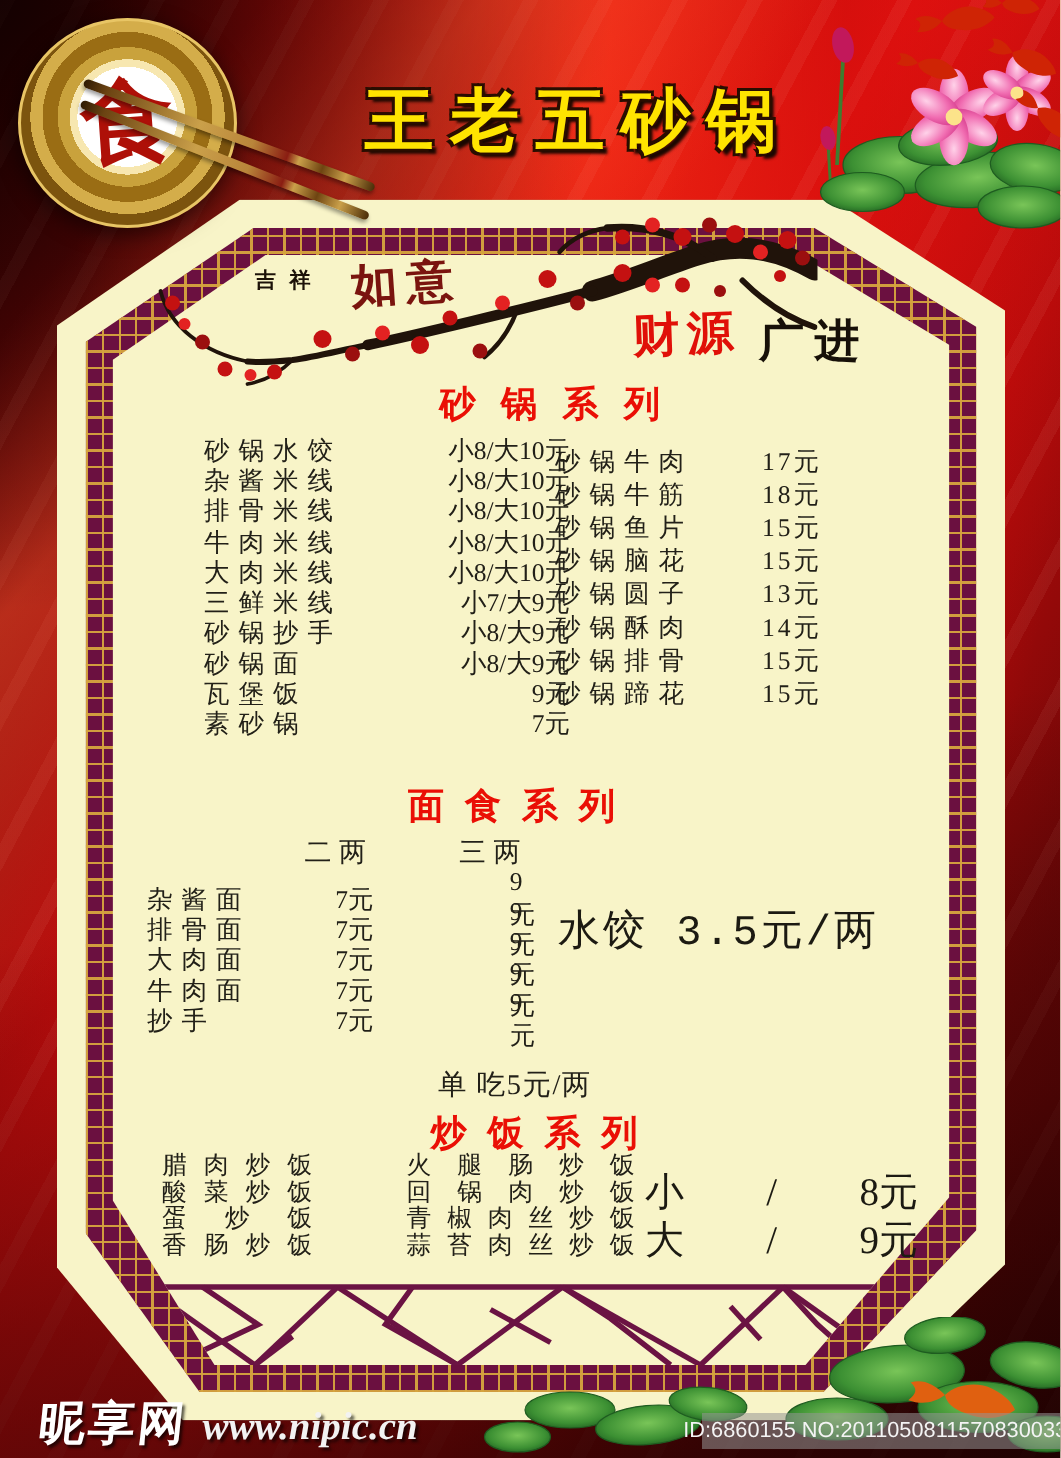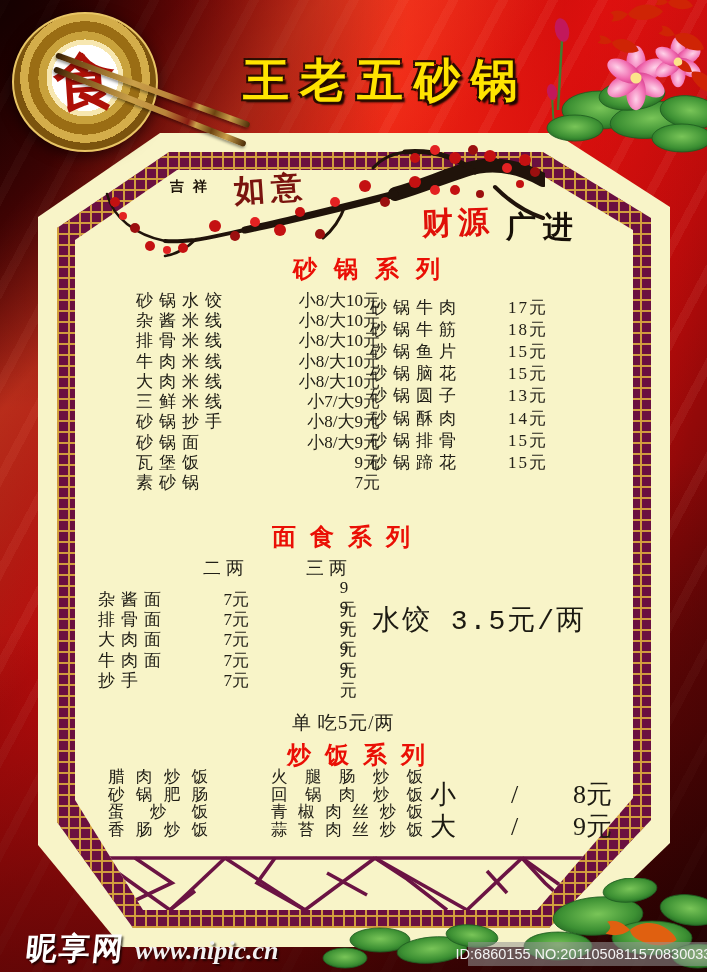--- a/index.html
+++ b/index.html
@@ -372,21 +372,21 @@
   <div class="dumpling-note">水饺 3.5元/两</div>
 
   <div class="danchi-note">单 吃5元/两</div>
   <div class="sec-title t-chaofan">炒饭系列</div>
   <div class="cf-rows menu-text">
     <div class="row">
         <span class="c1">腊肉炒饭</span>
         <span class="c2">火腿肠炒饭</span>
       </div>
     <div class="row">
-        <span class="c1">砂锅肥肠</span>
+        <span class="c1">酸菜炒饭</span>
         <span class="c2">回锅肉炒饭</span>
       </div>
     <div class="row">
         <span class="c1">蛋炒饭</span>
         <span class="c2">青椒肉丝炒饭</span>
       </div>
     <div class="row">
         <span class="c1">香肠炒饭</span>
         <span class="c2">蒜苔肉丝炒饭</span>
       </div>

